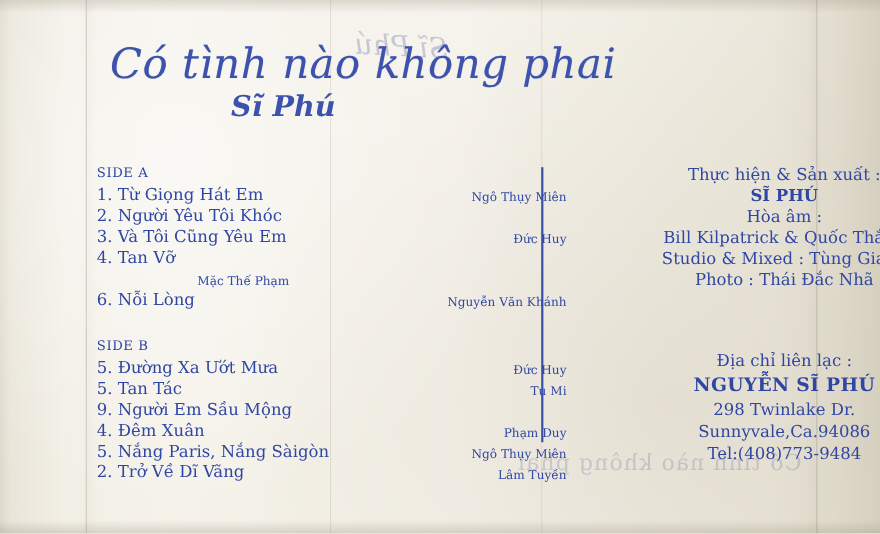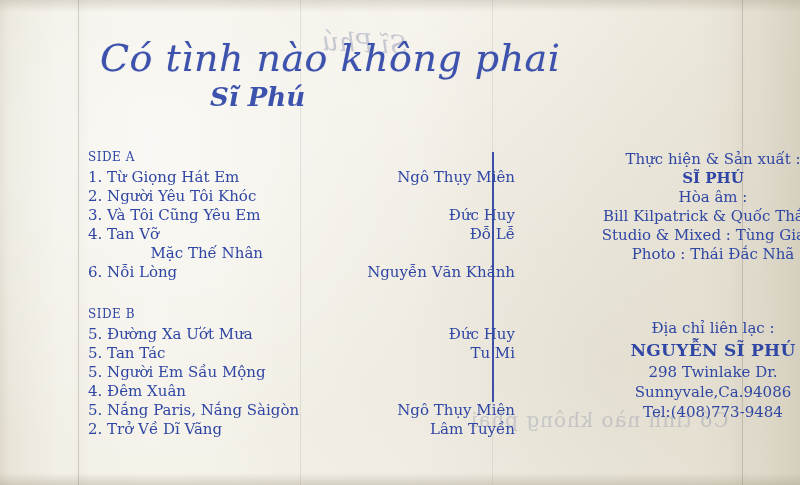--- a/index.html
+++ b/index.html
@@ -142,21 +142,21 @@
     width: 252px;
     font-family: "DejaVu Serif", serif;
     font-size: 15px;
     color: #2f46a4;
     white-space: nowrap;
   }
   .track-author {
     width: 175px;
     text-align: right;
     font-family: "DejaVu Serif", serif;
-    font-size: 15px;
+    font-size: 11px;
     color: #2f46a4;
     white-space: nowrap;
     padding-right: 4px;
   }
 
   .side-a-block { position: absolute; left: 0; top: 0; width: 470px; }
   .side-b-block { position: absolute; left: 0; top: 157px; width: 470px; }
 
   
   .divider {
@@ -239,48 +239,48 @@
         </div>
         <div class="track-row">
           <span class="track-name">2. Người Yêu Tôi Khóc</span>
         </div>
         <div class="track-row">
           <span class="track-name">3. Và Tôi Cũng Yêu Em</span>
           <span class="track-author">Đức Huy</span>
         </div>
         <div class="track-row">
           <span class="track-name">4. Tan Vỡ</span>
-          <span class="track-author">Đỗ Lễ</span>
-        </div>
-        <div class="track-row">
-          <span class="track-author">Mặc Thế Nhân</span>
+        </div>
+        <div class="track-row">
+          <span class="track-author">Mặc Thế Phạm</span>
         </div>
         <div class="track-row">
           <span class="track-name">6. Nỗi Lòng</span>
           <span class="track-author">Nguyễn Văn Khánh</span>
         </div>
       </div>
     </div>
 
     <div class="side-b-block">
       <div class="side-head">SIDE B</div>
       <div class="tracklist">
         <div class="track-row">
           <span class="track-name">5. Đường Xa Ướt Mưa</span>
           <span class="track-author">Đức Huy</span>
         </div>
         <div class="track-row">
           <span class="track-name">5. Tan Tác</span>
           <span class="track-author">Tu Mi</span>
         </div>
         <div class="track-row">
-          <span class="track-name">5. Người Em Sầu Mộng</span>
+          <span class="track-name">9. Người Em Sầu Mộng</span>
         </div>
         <div class="track-row">
           <span class="track-name">4. Đêm Xuân</span>
+          <span class="track-author">Phạm Duy</span>
         </div>
         <div class="track-row">
           <span class="track-name">5. Nắng Paris, Nắng Sàigòn</span>
           <span class="track-author">Ngô Thụy Miên</span>
         </div>
         <div class="track-row">
           <span class="track-name">2. Trở Về Dĩ Vãng</span>
           <span class="track-author">Lâm Tuyền</span>
         </div>
       </div>

